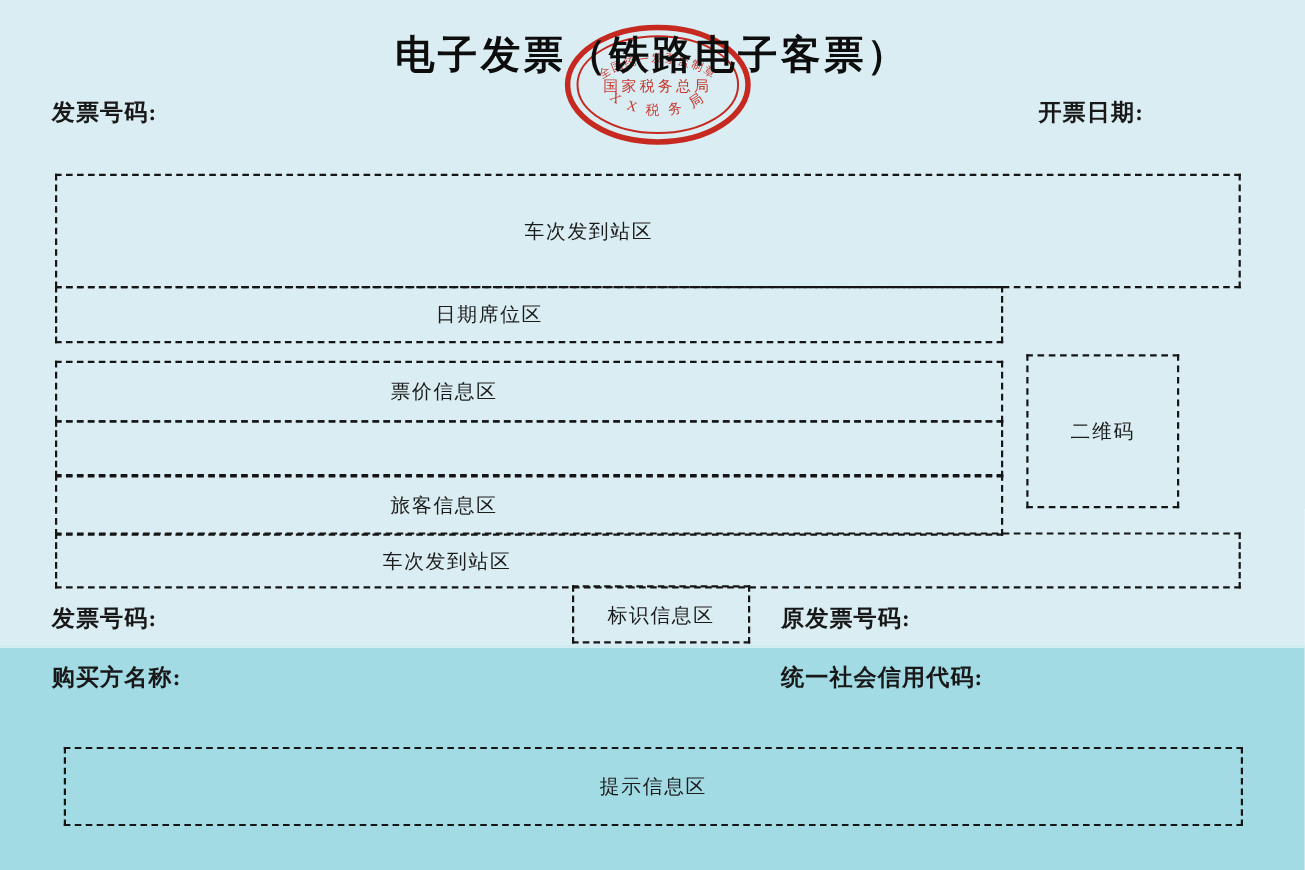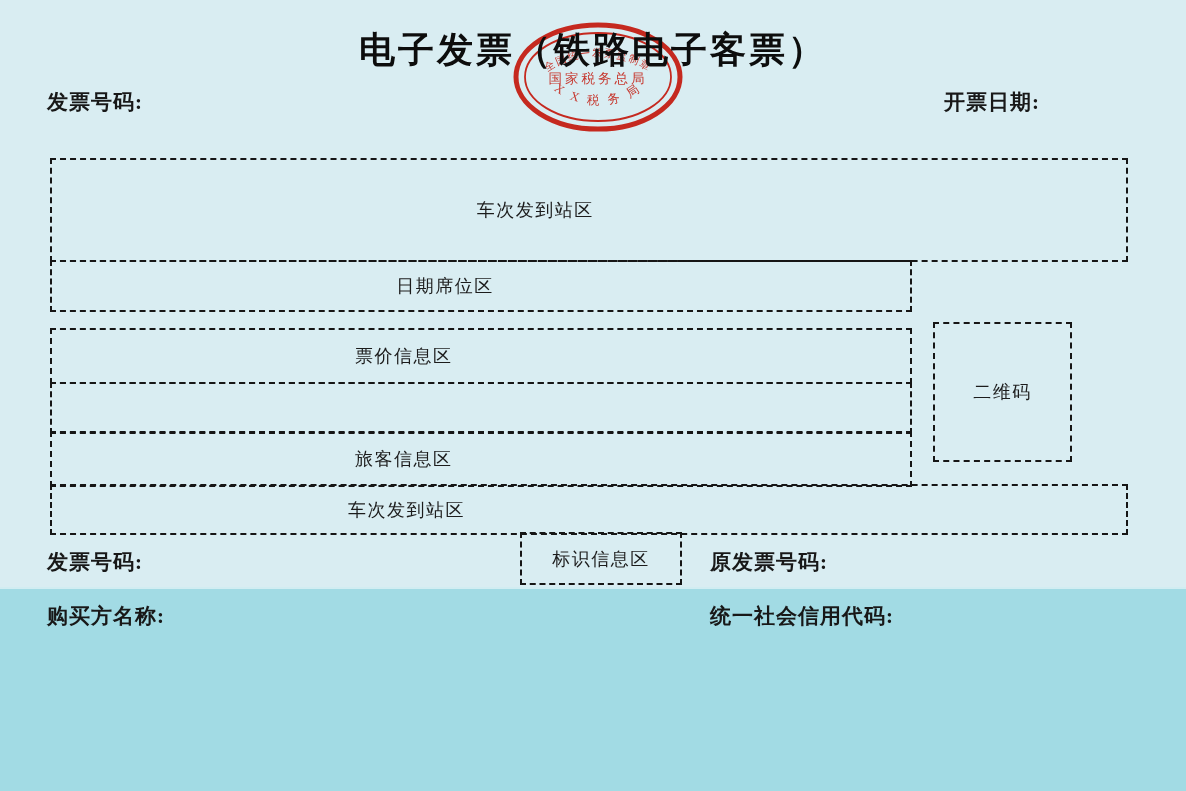--- a/index.html
+++ b/index.html
@@ -150,14 +150,17 @@
   </div>
 
   <div class="field" id="eticket-no">发票号码:</div>
   <div class="field" id="orig-invoice">原发票号码:</div>
 
   <div class="bottom-band"></div>
 
   <div class="field" id="buyer-name">购买方名称:</div>
   <div class="field" id="credit-code">统一社会信用代码:</div>
 
+  <div class="zone" id="zone-notice">
+    <span class="zone-label">提示信息区</span>
+  </div>
 
 </div>
 
 </body></html>

